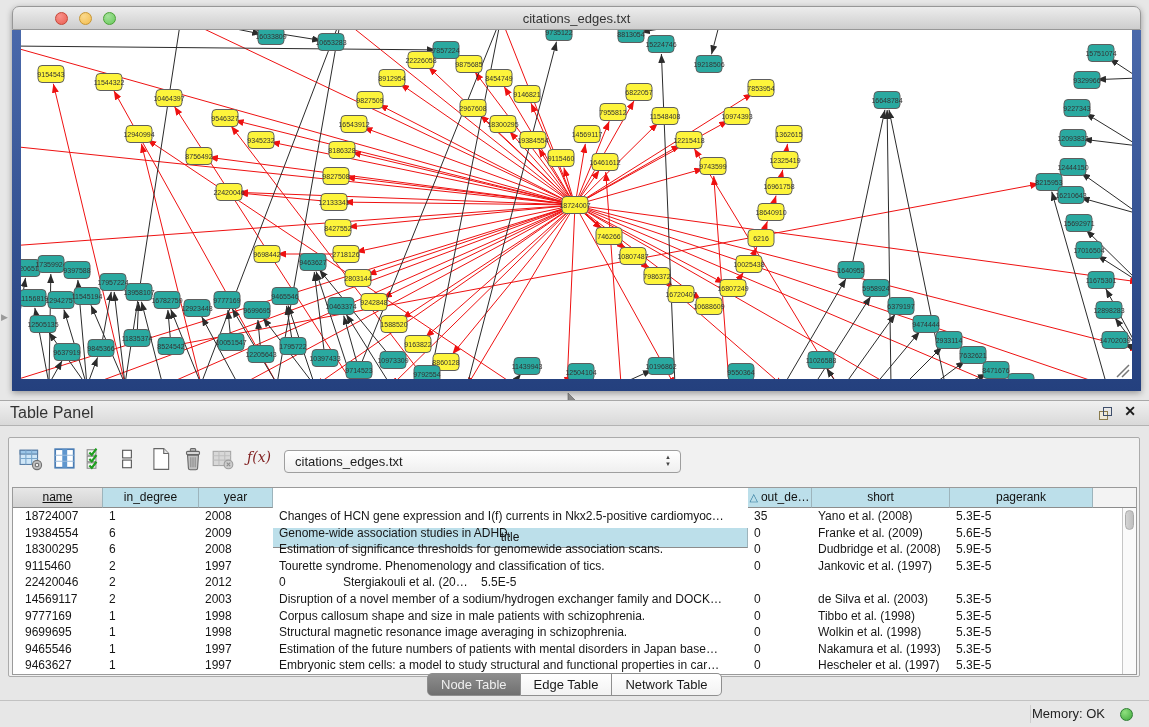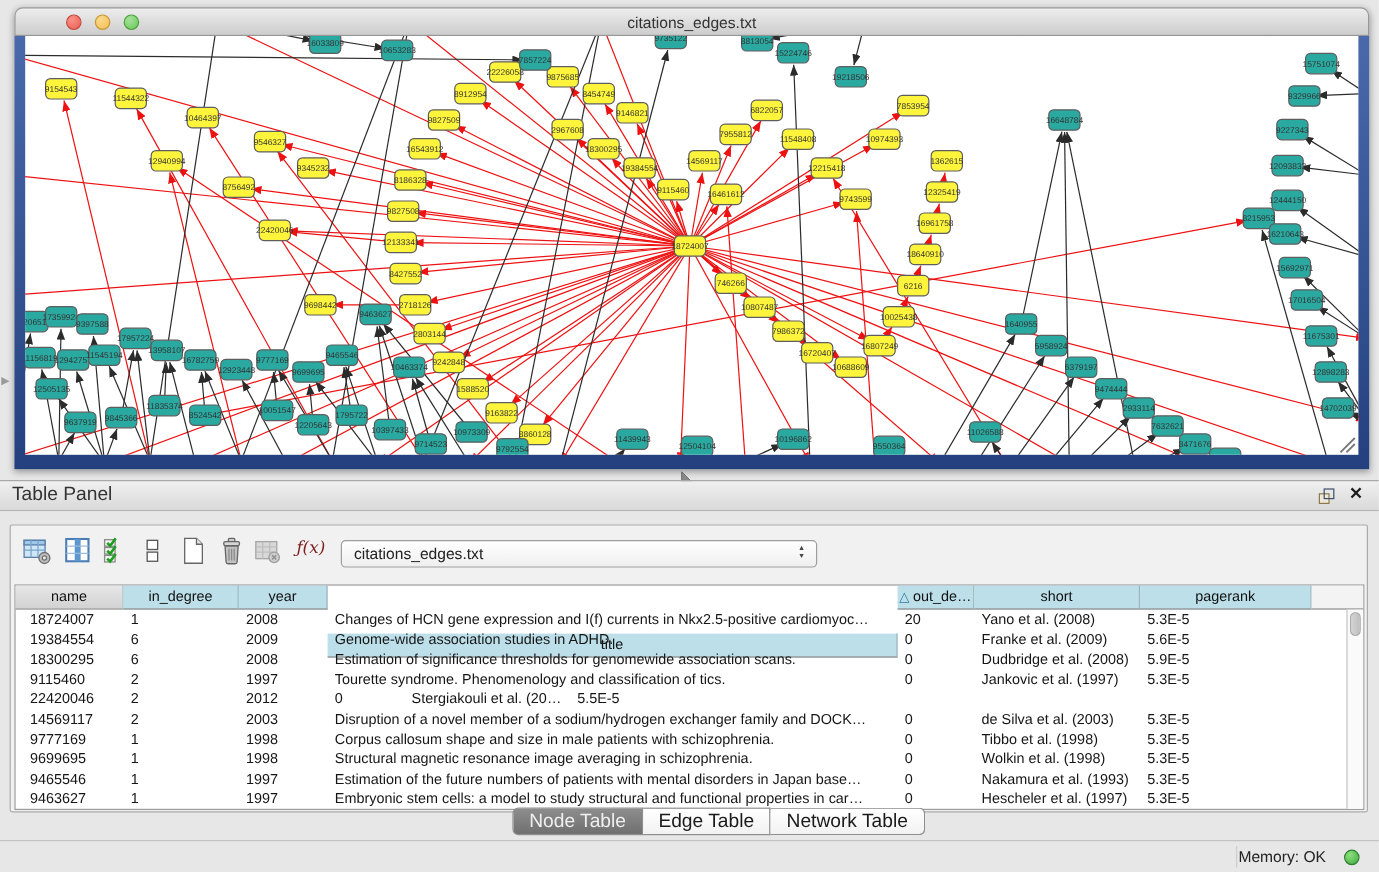--- a/index.html
+++ b/index.html
@@ -59,21 +59,21 @@
   .cell { flex:none; overflow:hidden; white-space:nowrap; text-overflow:ellipsis;
     padding:0 4px 0 6px; color:#161616; }
   .c0 { width:90px; padding-left:12px; } .c1 { width:96px; } .c2 { width:74px; }
   .c3 { width:475px; } .c4 { width:64px; } .c5 { width:138px; } .c6 { width:143px; }
   .vscroll { position:absolute; right:0; top:20px; width:14px; height:166px;
     background:#FAFAFA; border-left:1px solid #C6C6C6; }
   .vthumb { position:absolute; left:2px; top:2px; width:9px; height:20px;
     background:linear-gradient(90deg,#D4D4D4,#BFBFBF); border:1px solid #ABABAB; border-radius:5px; }
 
   .tabbar { position:absolute; left:427px; top:247px; height:23px; display:flex; }
-  .seg { padding:0 13px; line-height:21px; font-size:16px; color:#1a1a1a;
+  .seg { padding:0 13px; line-height:21px; font-size:13px; color:#1a1a1a;
     background:linear-gradient(#FFFFFF,#F2F2F2); border:1px solid #8F8F8F; border-left:none; }
   .seg:first-child { border-left:1px solid #8F8F8F; border-radius:5px 0 0 5px; }
   .seg:last-child { border-radius:0 5px 5px 0; }
   .seg.active { background:linear-gradient(#8D8D8D,#707070); color:#EFEFEF; }
 
   .statusbar { position:absolute; left:0; top:700px; width:1149px; height:27px;
     background:#E7E7E7; border-top:1px solid #C2C2C2; }
   .status-div { position:absolute; left:1030px; top:4px; height:18px; border-left:1px solid #CDCDCD; }
   .mem-label { position:absolute; right:44px; top:0; line-height:26px; font-size:13px; color:#222; }
   .mem-light { position:absolute; right:16px; top:7px; width:13px; height:13px; border-radius:50%;
@@ -778,36 +778,36 @@
 
       <span class="fx-label">ƒ(x)</span>
 
       <div class="combo">
         <span>citations_edges.txt</span>
         <span class="combo-arrows">▲<br>▼</span>
       </div>
 
       <div class="tablewrap">
         <div class="thead" id="thead">
-            <div class="hcell c0 h-name" style="padding-left: 0px;">name</div>
+            <div class="hcell c0 h-name" style="padding-left: 0px; text-decoration: underline;">name</div>
             <div class="hcell c1" style="padding-left: 0px;">in_degree</div>
             <div class="hcell c2" style="padding-left: 0px;">year</div>
             <div class="hcell c3" style="padding-left: 0px; margin-top: 40px;">title</div>
             <div class="hcell c4" style="padding-left: 0px;"><span class="sort-glyph">△</span>out_de…</div>
             <div class="hcell c5" style="padding-left: 0px;">short</div>
             <div class="hcell c6" style="padding-left: 0px;">pagerank</div>
             <div class="hfill"></div>
           </div>
         <div class="tbody" id="tbody">
             <div class="trow">
               <div class="cell c0">18724007</div>
               <div class="cell c1">1</div>
               <div class="cell c2">2008</div>
               <div class="cell c3">Changes of HCN gene expression and I(f) currents in Nkx2.5-positive cardiomyoc…</div>
-              <div class="cell c4">20</div>
+              <div class="cell c4">35</div>
               <div class="cell c5">Yano et al. (2008)</div>
               <div class="cell c6">5.3E-5</div>
             </div>
             <div class="trow">
               <div class="cell c0">19384554</div>
               <div class="cell c1">6</div>
               <div class="cell c2">2009</div>
               <div class="cell c3">Genome-wide association studies in ADHD.</div>
               <div class="cell c4">0</div>
               <div class="cell c5">Franke et al. (2009)</div>

